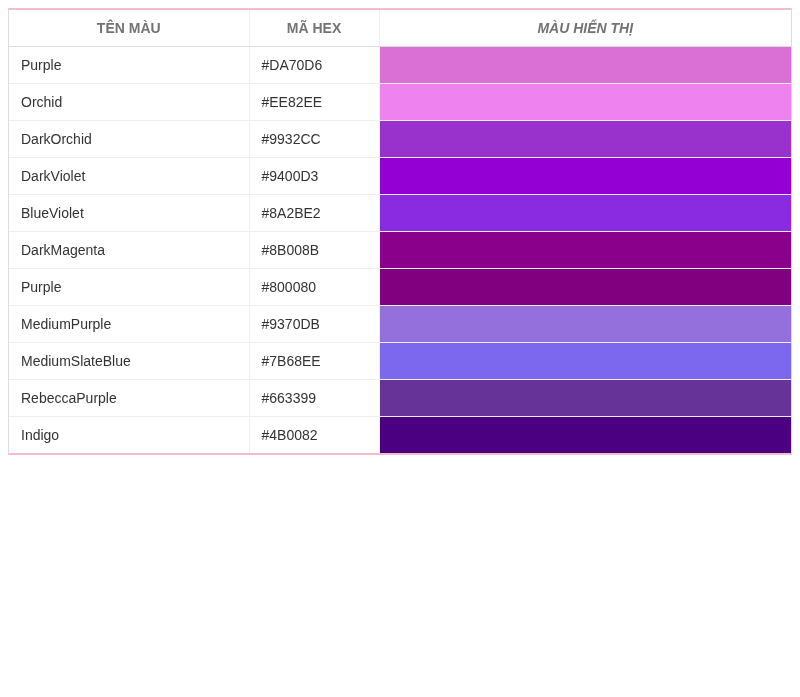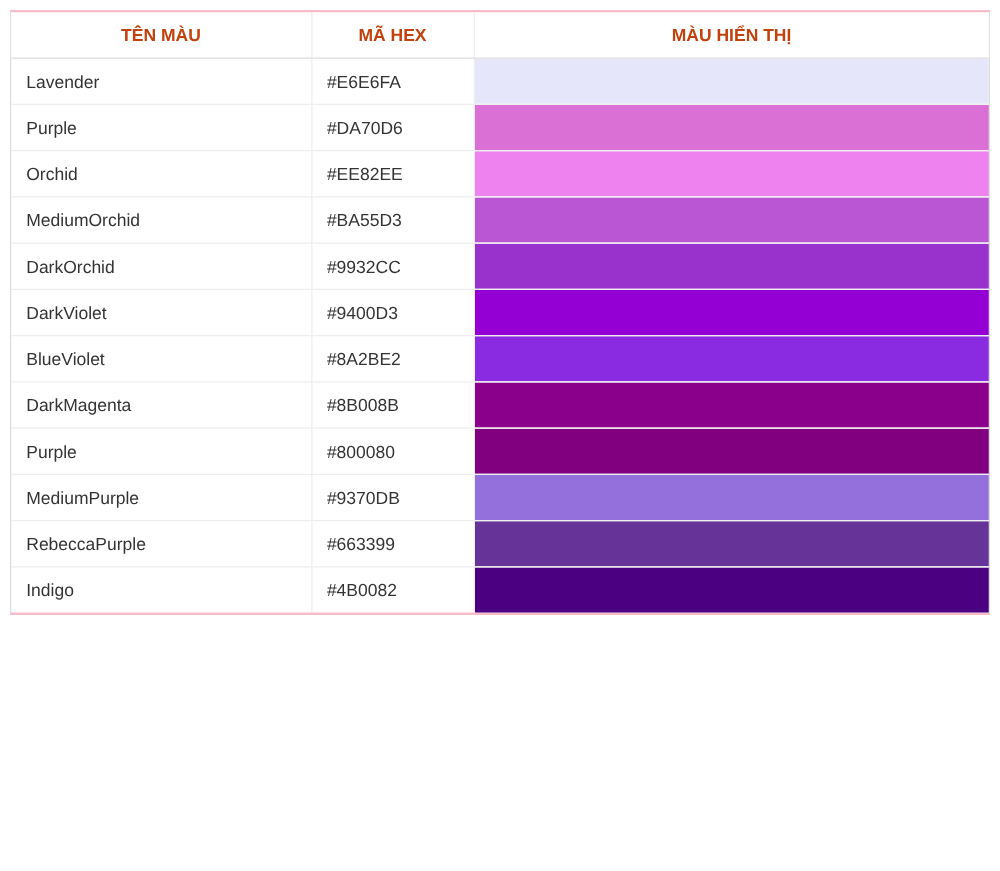--- a/index.html
+++ b/index.html
@@ -26,25 +26,26 @@
       border-collapse: collapse;
       table-layout: fixed;
     }
     thead th {
       font-weight: bold;
       text-align: center;
       padding: 10px 12px;
       border-bottom: 1px solid #ddd;
       border-right: 1px solid #eee;
       font-size: 14px;
-      color: #c2410c;
+      color: #737373;
       background: #fff;
     }
     thead th:last-child {
       border-right: none;
+      font-style: italic;
     }
     tbody td {
       padding: 9px 12px;
       border-bottom: 1px solid #eee;
       border-right: 1px solid #eee;
       vertical-align: middle;
       height: 36px;
     }
     tbody td:last-child {
       border-right: none;
@@ -81,46 +82,32 @@
     </colgroup>
     <thead>
       <tr>
         <th>TÊN MÀU</th>
         <th>MÃ HEX</th>
         <th>MÀU HIỂN THỊ</th>
       </tr>
     </thead>
     <tbody>
 
-    <tr>
-          <td>Lavender</td>
-          <td>#E6E6FA</td>
-          <td>
-            <div class="swatch" style="background-color: rgb(230, 230, 250);"></div>
-          </td>
-        </tr>
         <tr>
           <td>Purple</td>
           <td>#DA70D6</td>
           <td>
             <div class="swatch" style="background-color: rgb(218, 112, 214);"></div>
           </td>
         </tr>
         <tr>
           <td>Orchid</td>
           <td>#EE82EE</td>
           <td>
             <div class="swatch" style="background-color: rgb(238, 130, 238);"></div>
-          </td>
-        </tr>
-        <tr>
-          <td>MediumOrchid</td>
-          <td>#BA55D3</td>
-          <td>
-            <div class="swatch" style="background-color: rgb(186, 85, 211);"></div>
           </td>
         </tr>
         <tr>
           <td>DarkOrchid</td>
           <td>#9932CC</td>
           <td>
             <div class="swatch" style="background-color: rgb(153, 50, 204);"></div>
           </td>
         </tr>
         <tr>
@@ -152,20 +139,27 @@
           </td>
         </tr>
         <tr>
           <td>MediumPurple</td>
           <td>#9370DB</td>
           <td>
             <div class="swatch" style="background-color: rgb(147, 112, 219);"></div>
           </td>
         </tr>
         <tr>
+          <td>MediumSlateBlue</td>
+          <td>#7B68EE</td>
+          <td>
+            <div class="swatch" style="background-color: rgb(123, 104, 238);"></div>
+          </td>
+        </tr>
+        <tr>
           <td>RebeccaPurple</td>
           <td>#663399</td>
           <td>
             <div class="swatch" style="background-color: rgb(102, 51, 153);"></div>
           </td>
         </tr>
         <tr>
           <td>Indigo</td>
           <td>#4B0082</td>
           <td>

